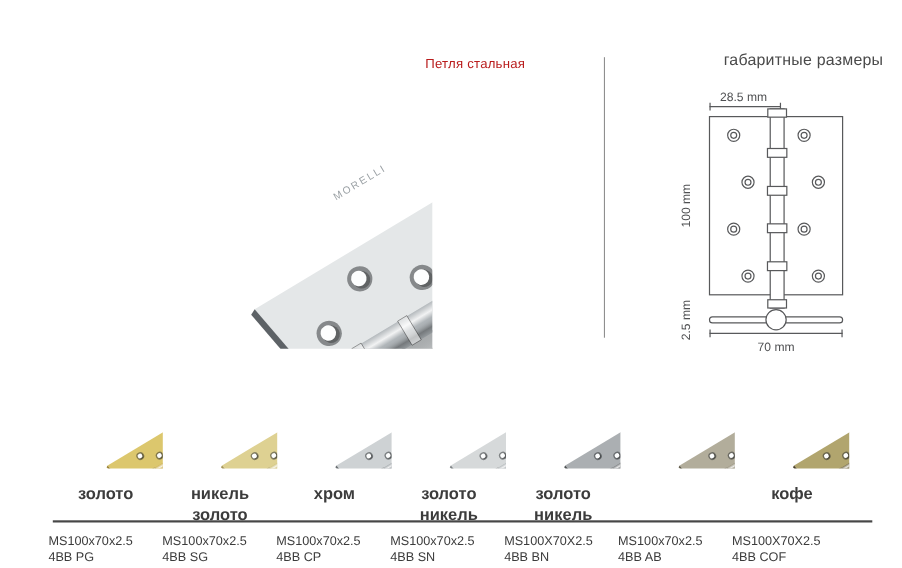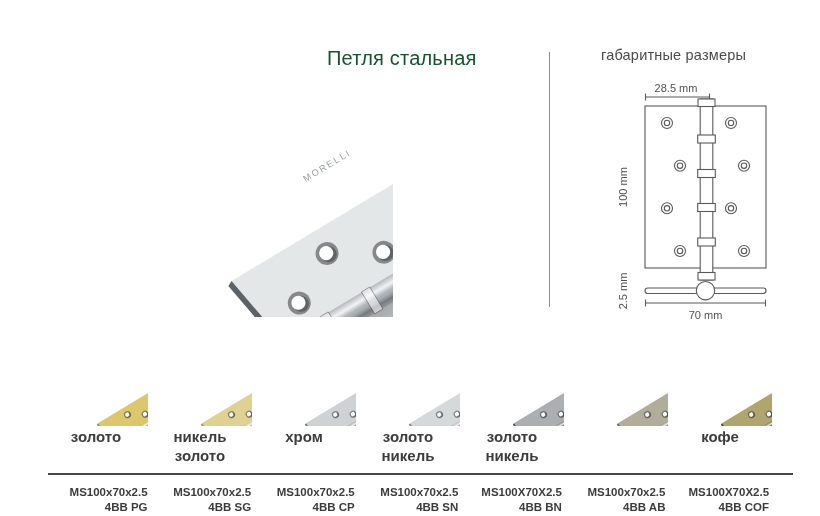--- a/index.html
+++ b/index.html
@@ -1,37 +1,37 @@
 <!DOCTYPE html>
 <html><head>
 <meta charset="utf-8">
 <style>
   html,body{margin:0;padding:0;background:#fff;}
   .page{position:relative;width:820px;height:516px;background:#fff;overflow:hidden;
         font-family:"Liberation Sans", sans-serif;color:var(--text,#3c3c3c);}
 
   
   .photo-svg{position:absolute;left:58px;top:12px;}
-  .title{position:absolute;left:327px;top:47px;width:210px;text-align:left;
-         font-size:20px;line-height:22px;color:#14532d;letter-spacing:.2px;}
+  .title{position:absolute;left:327px;top:47px;width:210px;text-align:center;
+         font-size:12px;line-height:22px;color:#b91c1c;letter-spacing:.2px;}
   .vdivider{position:absolute;left:549px;top:52px;width:1px;height:255px;background:#8f8f8f;}
-  .dims-header{position:absolute;left:601px;top:47px;width:202px;text-align:left;
+  .dims-header{position:absolute;left:601px;top:47px;width:202px;text-align:right;
                font-size:14.5px;color:#4a4a4a;letter-spacing:.2px;}
   .dims-svg{position:absolute;left:600px;top:78px;}
   .dims-svg text{font-family:"Liberation Sans",sans-serif;font-size:11px;fill:#4f5052;}
 
   
   .variants{position:absolute;left:44px;top:348px;width:725px;display:flex;}
   .variant{flex:1;display:flex;flex-direction:column;align-items:center;}
   .thumb{width:104px;height:78px;display:block;}
-  .vname{margin-top:1px;font-weight:bold;font-size:15px;line-height:19px;
+  .vname{margin-top:14px;font-weight:bold;font-size:15px;line-height:19px;
          text-align:center;max-width:100px;color:var(--text,#3c3c3c);}
   .rule{position:absolute;left:48px;top:473px;width:745px;height:1.5px;background:#474747;}
   .codes{position:absolute;left:44px;top:485px;width:725px;display:flex;}
-  .code{flex:1;text-align:right;font-weight:bold;font-size:11.5px;line-height:14.5px;
+  .code{flex:1;text-align:left;font-weight:normal;font-size:11.5px;line-height:14.5px;
         color:var(--text,#3c3c3c);}
 
   .defs-holder{position:absolute;width:0;height:0;overflow:hidden;}
 </style>
 </head>
 <body>
 
 <svg class="defs-holder" aria-hidden="true">
   <defs>
     <linearGradient id="shadeU" x1="0" y1="0" x2="0" y2="1">

